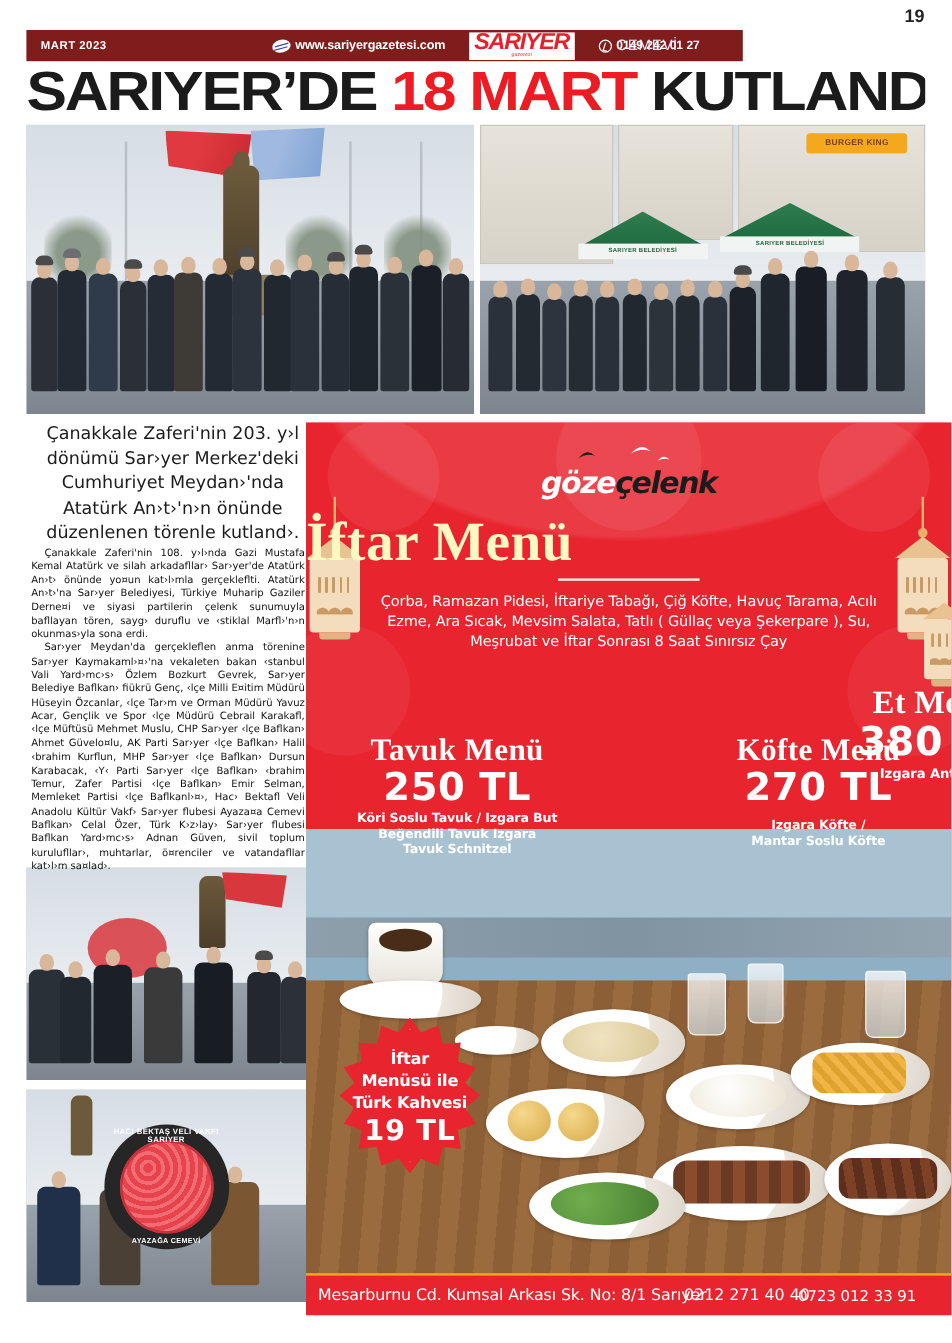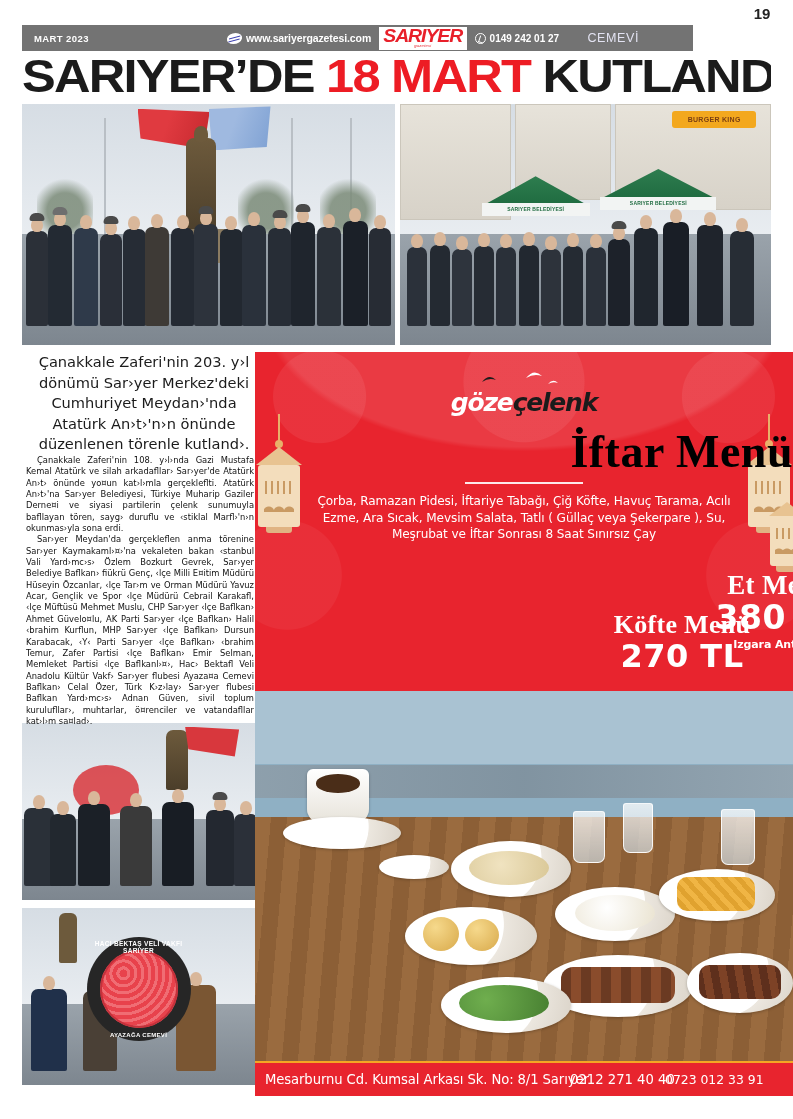--- a/index.html
+++ b/index.html
@@ -7,30 +7,30 @@
   body {
     font-family: "Liberation Sans", sans-serif;
     background:#ffffff;
     position:relative;
     overflow:hidden;
   }
   .page { position:relative; width:793px; height:1119px; background:#fff; }
 
   
   .topbar{
-    position:absolute; left:22px; top:25px; width:671px; height:26px;
-    background:#737373; display:flex; align-items:center;text-align:center;
+    position:absolute; left:22px; top:25px; width:597px; height:26px;
+    background:#7f1d1d; display:flex; align-items:center;text-align:center;
   }
   .topbar-date{
     color:#ffffff; font-size:9.5px; font-weight:bold; letter-spacing:.4px;
     margin-left:12px; white-space:nowrap;
   }
   .topbar-mid{
     position:absolute; left:205px; top:0; height:26px;
-    display:flex; align-items:center; gap:0px;
+    display:flex; align-items:center; gap:12px;
   }
   .tb-web{ display:flex; align-items:center; gap:4px; }
   .globe-ico{
     width:15px;height:11px;border-radius:50%/50%;
     background:#ffffff; position:relative; display:inline-block;
     transform:skewX(-12deg);
   }
   .globe-ico::before{
     content:""; position:absolute; left:2px; top:3.5px; width:11px; height:1.4px;
     background:#3b3fae; transform:rotate(-16deg);
@@ -237,22 +237,22 @@
   .ad-logo .lg{
     font-family:"DejaVu Sans", sans-serif;
     font-size:25px; font-weight:bold; font-style:italic; letter-spacing:-1.2px;
   }
   .ad-logo .lg .dark{ color:#1b1b1b; }
   .birds{
     position:absolute; left:50%; top:16px; transform:translateX(-50%);
     width:120px; height:22px; z-index:5;
   }
   .ad-title{
-    position:absolute; left:0; top:74px; width:100%; text-align:right;
-    color:#000000; z-index:5;
+    position:absolute; left:0; top:74px; width:100%; text-align:left;
+    color:#fef9c3; z-index:5;
     font-family:"Liberation Serif", serif;
     font-size:46px; font-weight:bold; line-height:52px;
     letter-spacing:.5px;
   }
   .ad-rule{
     position:absolute; left:50%; top:130px; transform:translateX(-50%);
     width:118px; height:1.6px; background:rgba(255,255,255,.9); z-index:5;
   }
   .ad-desc{
     position:absolute; left:58px; top:141px; width:422px; text-align:center;
@@ -687,24 +687,33 @@
     <div class="ad-title">İftar Menü</div>
     <div class="ad-rule"></div>
     <div class="ad-desc">Çorba, Ramazan Pidesi, İftariye Tabağı, Çiğ Köfte, Havuç Tarama, Acılı Ezme, Ara Sıcak, Mevsim Salata, Tatlı  ( Güllaç veya Şekerpare ), Su, Meşrubat ve İftar Sonrası 8 Saat Sınırsız Çay</div>
 
     <div class="price-block" id="pb-et">
       <div class="pb-name">Et Menü</div>
       <div class="pb-price">380 TL</div>
       <div class="pb-desc">Izgara Antrikot</div>
     </div>
 
+    <div class="price-block" id="pb-tavuk">
+      <div class="pb-name">Tavuk Menü</div>
+      <div class="pb-price">250 TL</div>
+      <div class="pb-desc" style="white-space:pre-line">Köri Soslu Tavuk / Izgara But
+Beğendili Tavuk Izgara
+Tavuk Schnitzel</div>
+    </div>
 
     <div class="price-block" id="pb-kofte">
       <div class="pb-name">Köfte Menü</div>
       <div class="pb-price">270 TL</div>
+      <div class="pb-desc" style="white-space:pre-line">Izgara Köfte /
+Mantar Soslu Köfte</div>
     </div>
 
     <div class="ad-photo">
       <div class="sea"></div>
       <div class="skyline"></div>
       <div class="table-wood"></div>
 
       <div class="cup" style="left:52px; top:78px; width:62px; height:54px">
           <span class="liq"></span>
         </div>
@@ -731,20 +740,30 @@
 
       <div class="plate" style="left:432px; top:262px; width:106px; height:60px"></div>
       <div class="food" style="left:444px; top:274px; width:82px; height:34px; background:repeating-linear-gradient(80deg,#5e2f1c 0 8px,#7d4226 8px 16px); border-radius:10px"></div>
 
       <div class="glass" style="left:318px; top:120px; width:32px; height:52px"></div>
       <div class="glass" style="left:368px; top:112px; width:30px; height:50px"></div>
       <div class="glass" style="left:466px; top:118px; width:34px; height:56px"></div>
       <div class="plate" style="left:124px; top:164px; width:70px; height:24px"></div>
     </div>
 
+    <div class="badge">
+      <div class="star"></div>
+      <div class="dots"></div>
+      <div class="btext">
+        <span>İftar</span><br>
+        <span>Menüsü ile</span><br>
+        <span>Türk Kahvesi</span>
+      </div>
+      <div class="bprice">19 TL</div>
+    </div>
 
     <div class="ad-footer">
       <span class="ad-addr">Mesarburnu Cd. Kumsal Arkası Sk. No: 8/1 Sarıyer</span>
       <span class="ad-tel1">0212 271 40 40</span>
       <span class="ad-tel2">0723 012 33 91</span>
     </div>
   </div>
 
 </div>
 

